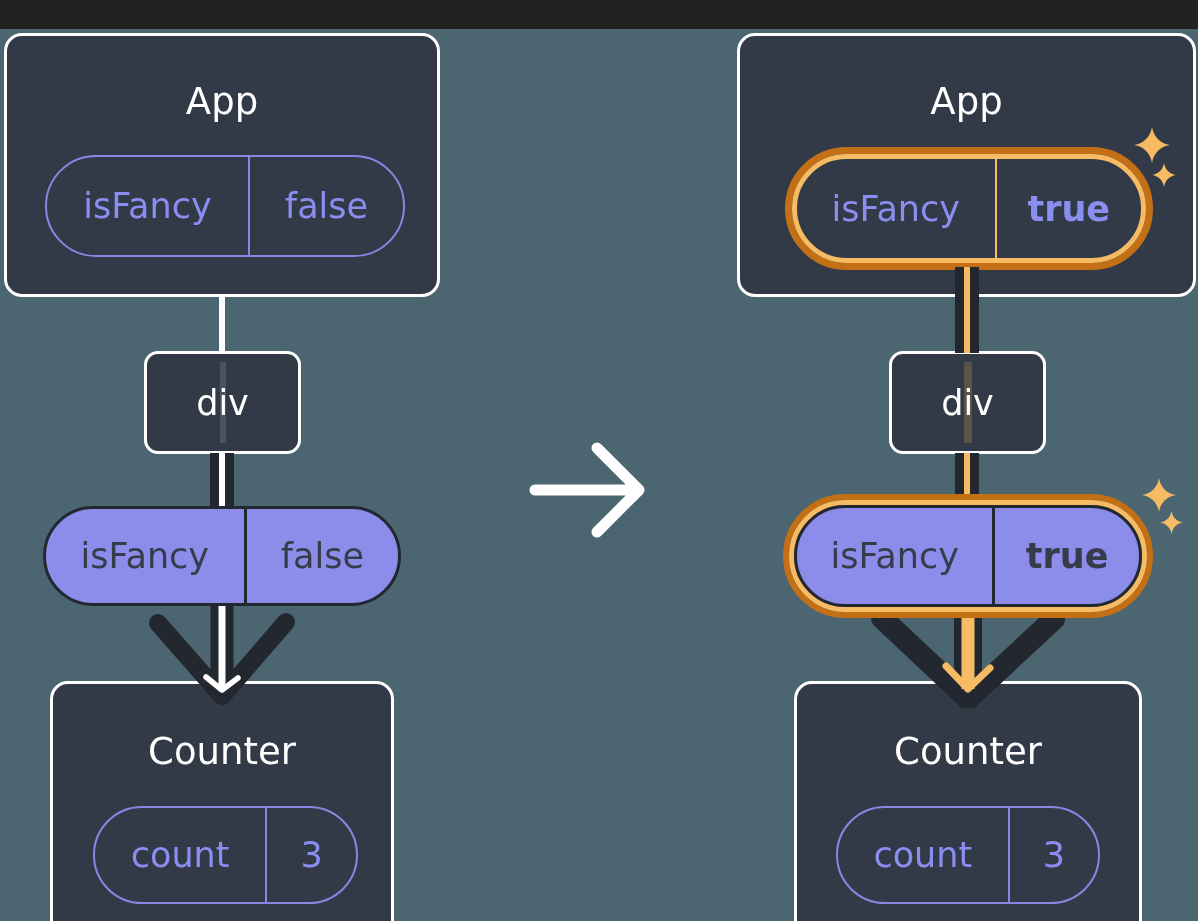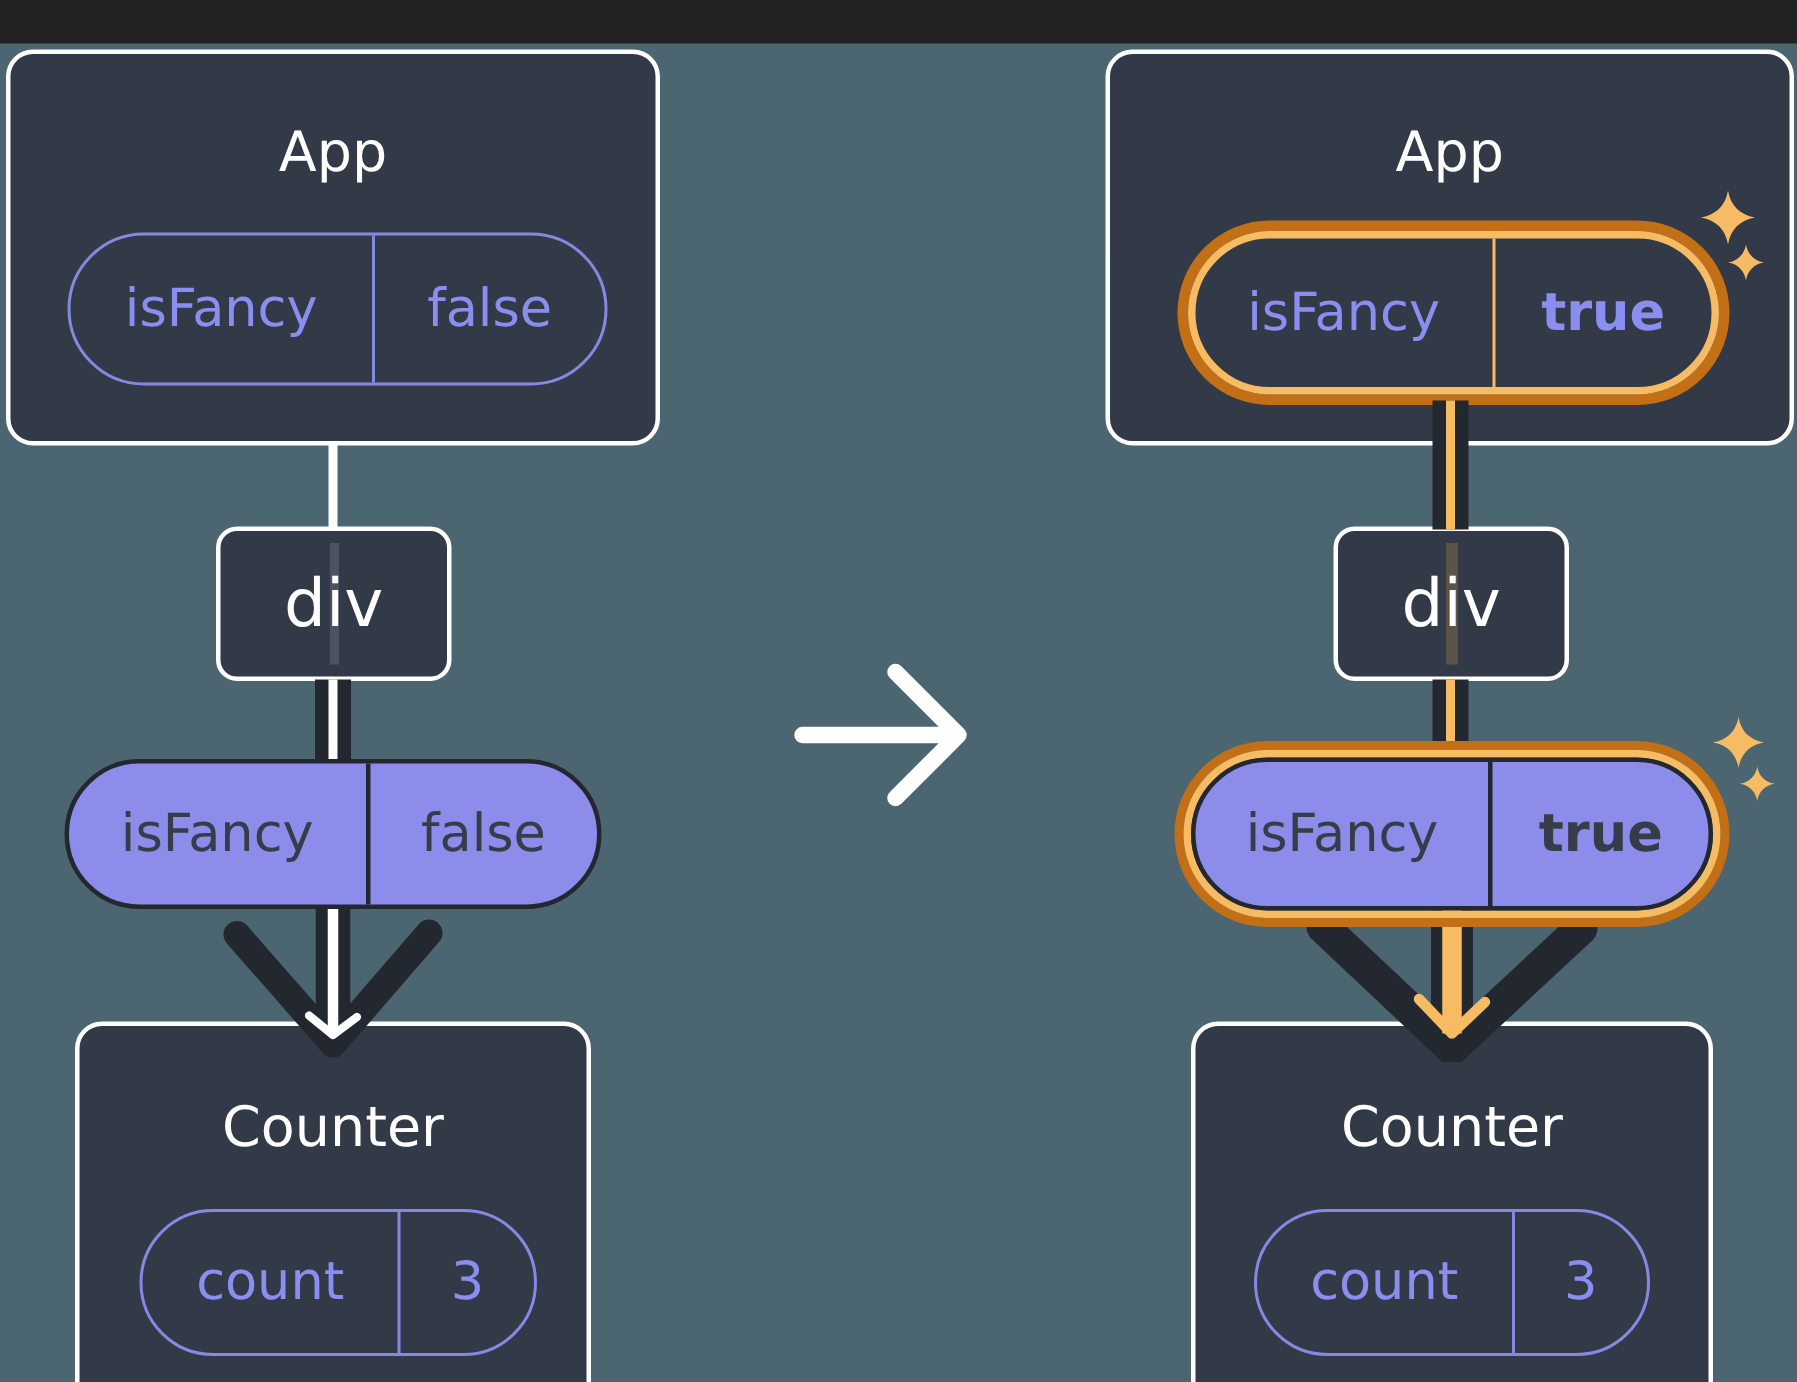--- a/index.html
+++ b/index.html
@@ -21,21 +21,21 @@
   .pill .seg{display:flex;align-items:center;justify-content:center;
     box-sizing:border-box;height:100%;}
   .outline{border:2.5px solid var(--purple);color:var(--purple-text);}
   .outline .seg:first-child{border-right:2.5px solid var(--purple);}
   .filledp{border:3px solid var(--dark);background:var(--purple-fill);color:var(--dark-text);}
   .filledp .seg:first-child{border-right:3px solid var(--dark);}
   .w57{width:57%;} .w43{width:43%;} .w58{width:58%;} .w42{width:42%;}
   .w66{width:66%;} .w34{width:34%;}
   .bold{font-weight:700;text-align:right;}
   .divnode{display:flex;align-items:center;justify-content:center;
-    color:#fff;font-size:44px;}
+    color:#fff;font-size:35px;}
   .divline{position:absolute;top:8px;bottom:8px;left:50%;transform:translateX(-50%);}
   .conn{position:absolute;background:var(--dark);z-index:2;}
   .core{position:absolute;top:0;bottom:0;left:50%;transform:translateX(-50%);width:6px;}
   .core.w{background:#fff;} .core.o{background:var(--orange-l);}
   .conn-plain{position:absolute;width:6px;background:#fff;z-index:2;}
   .ring-o{position:absolute;border:7px solid var(--orange-d);border-radius:999px;
     box-sizing:border-box;z-index:3;}
   .ring-i{border:5px solid var(--orange-l);border-radius:999px;box-sizing:border-box;
     width:100%;height:100%;display:flex;font-size:35px;color:var(--purple-text);}
   .ring-i .seg{display:flex;align-items:center;justify-content:center;

